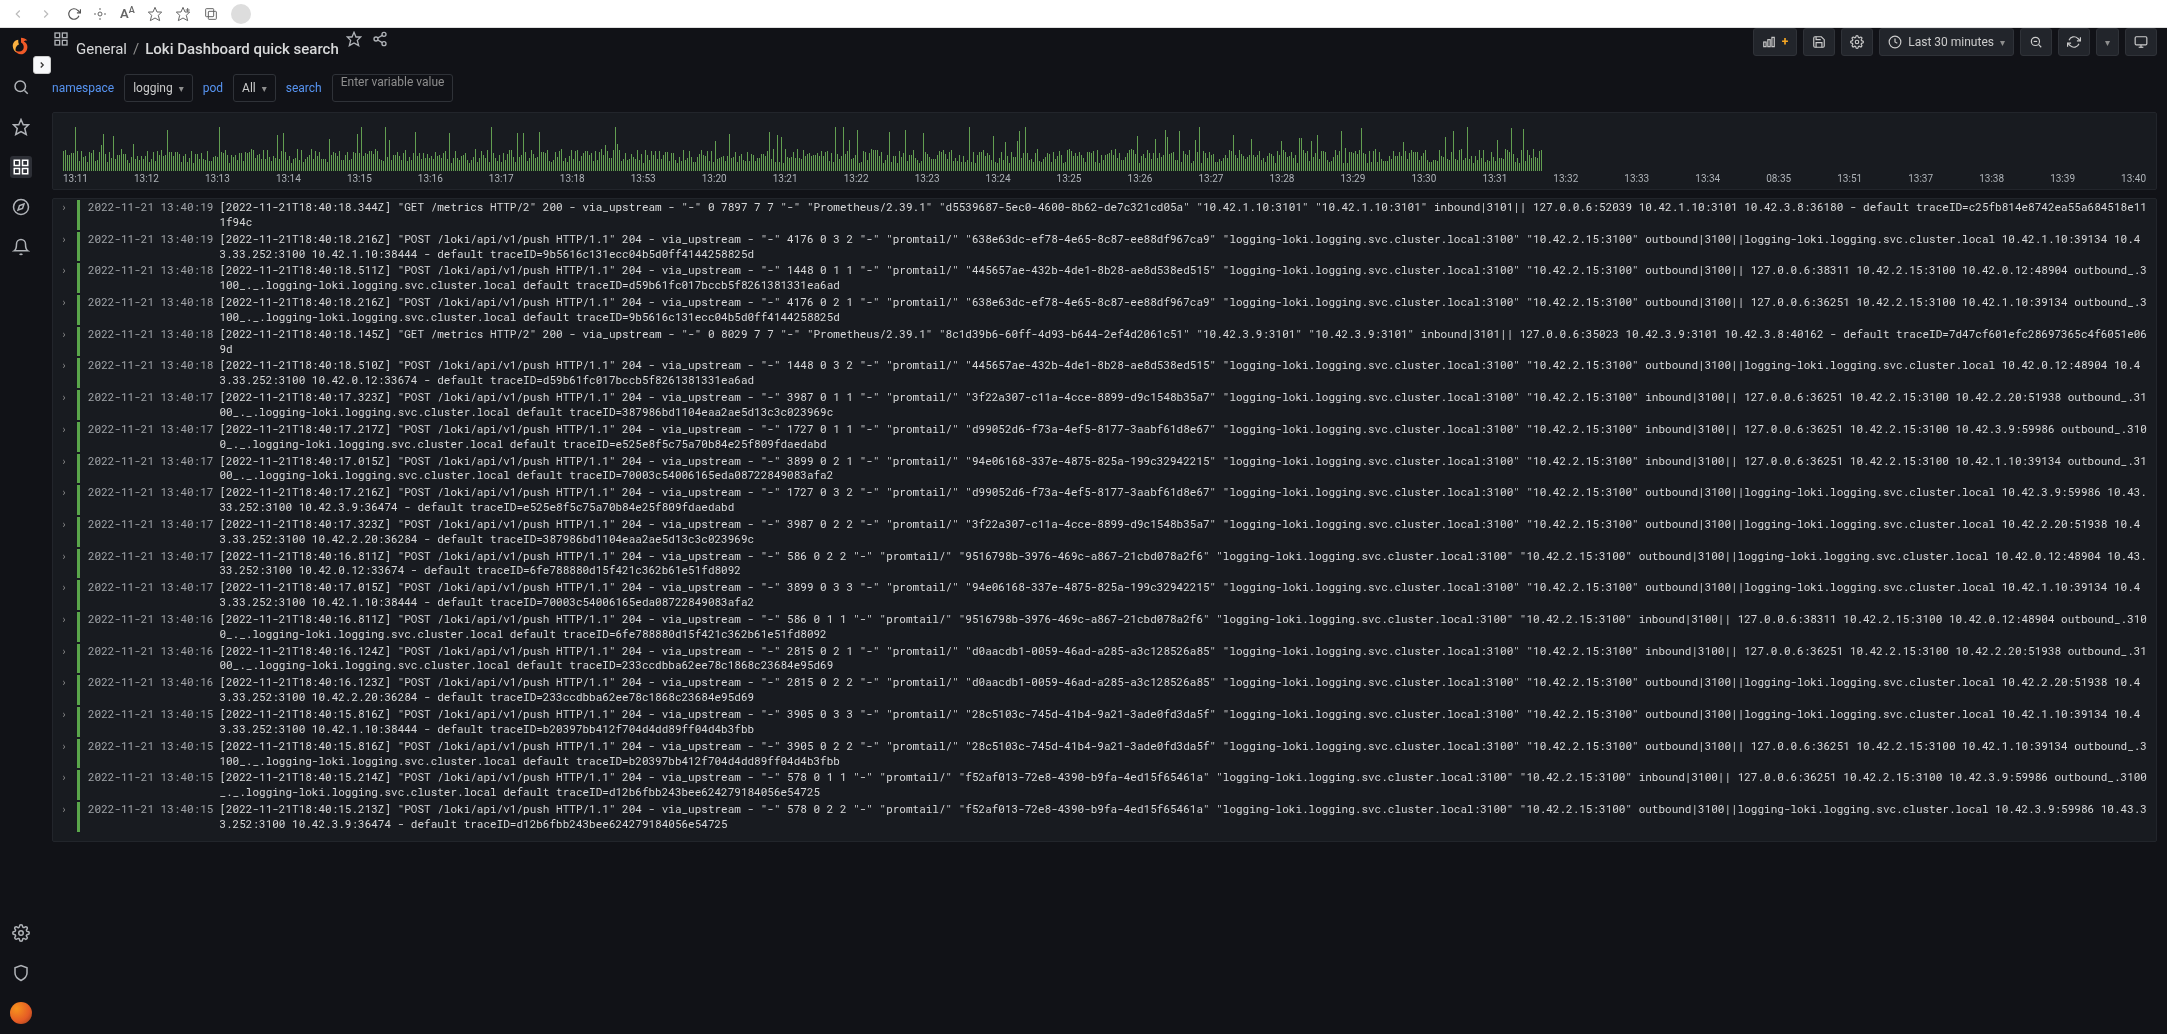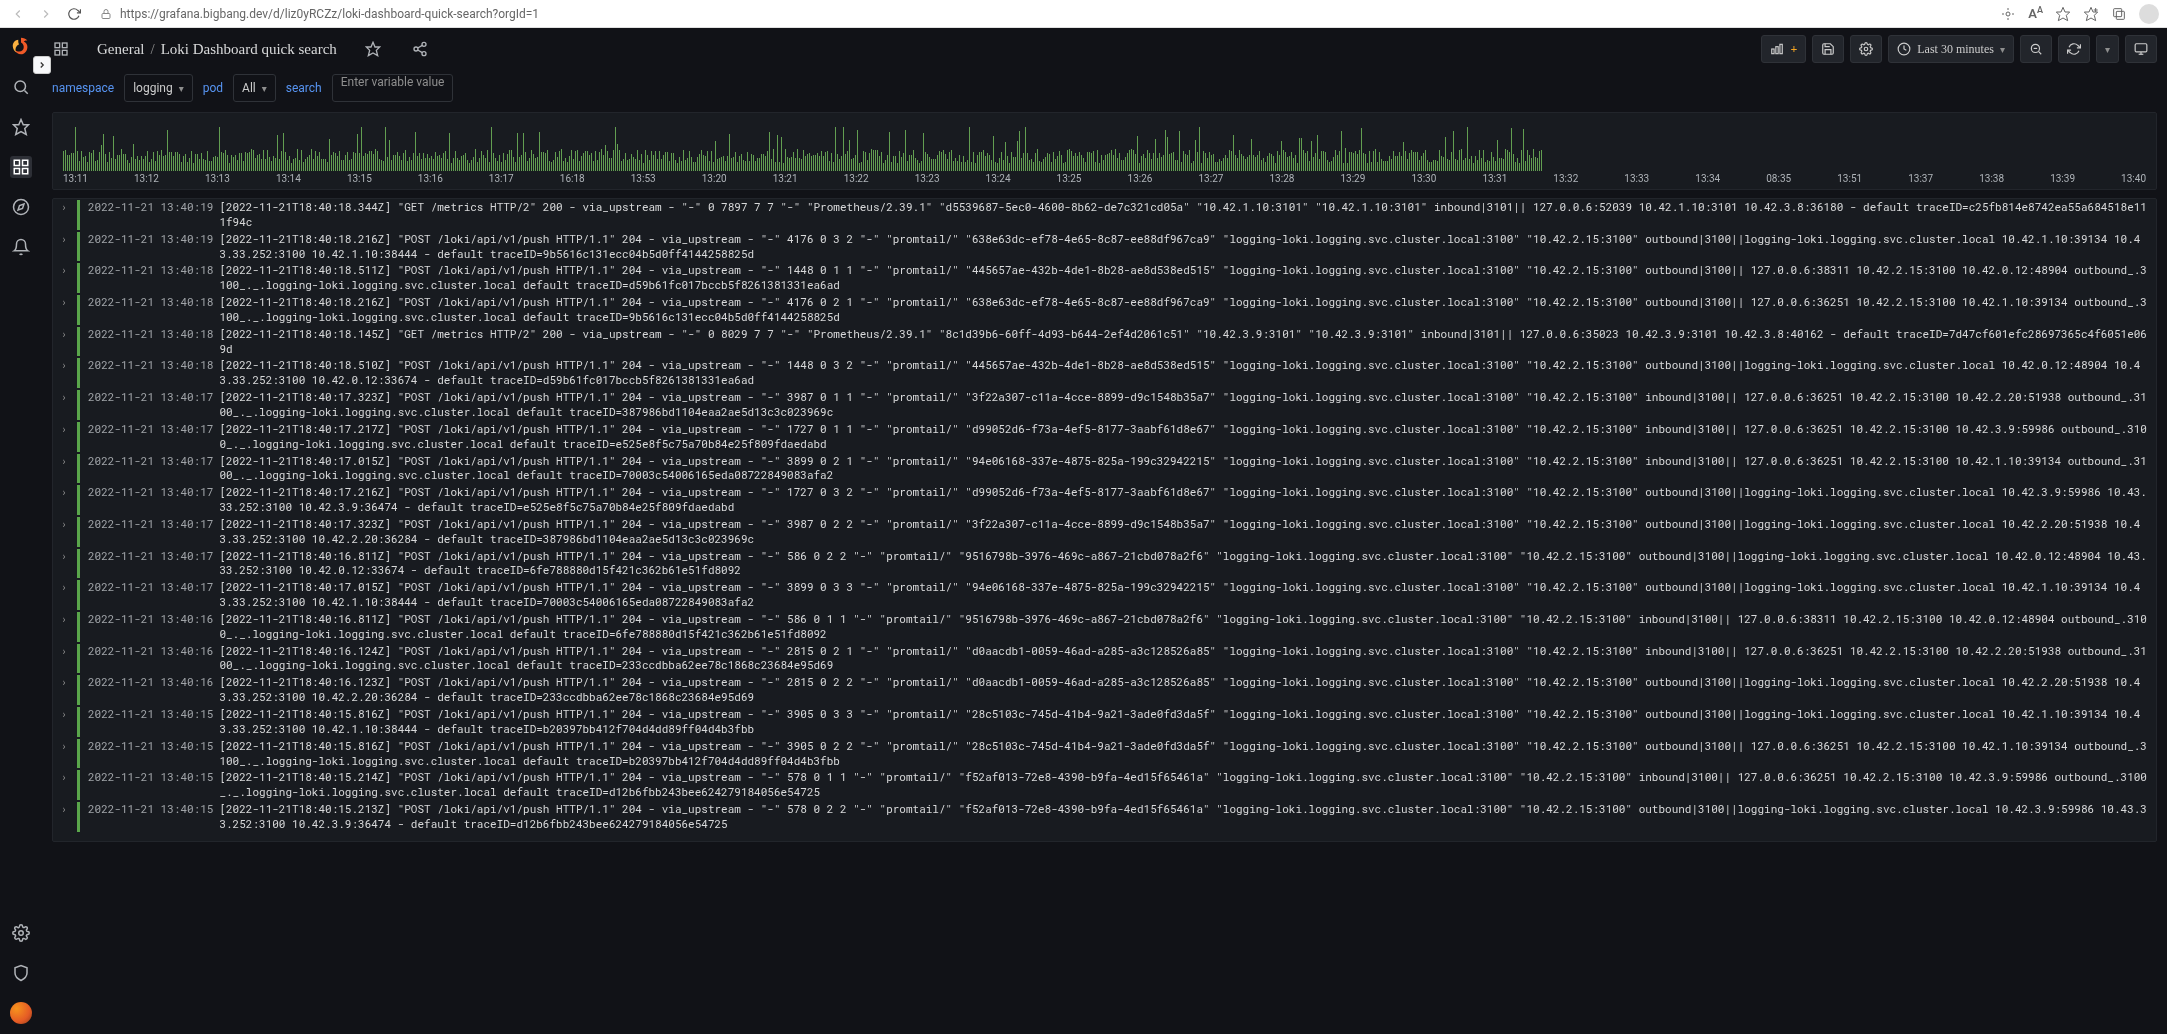--- a/index.html
+++ b/index.html
@@ -20,21 +20,21 @@
   .left-rail .logo { width:22px; height:22px; display:flex; align-items:center; justify-content:center; }
   .left-rail .rail-icon { width:22px; height:22px; display:flex; align-items:center; justify-content:center; color:#b0b3b8; border-radius:3px; }
   .left-rail .rail-icon.active { background:#2d2f36; color:#fff; }
   .left-rail .rail-pop { position:absolute; top:28px; right:-10px; width:18px; height:18px; background:#f7f8fa; color:#333; border-radius:3px; display:flex; align-items:center; justify-content:center; font-size:10px; border:1px solid #ccc;}
   .left-rail .bottom { margin-top:auto; display:flex; flex-direction:column; align-items:center; gap:18px; padding-bottom:10px;}
   .left-rail .user-av { width:22px; height:22px; border-radius:50%; background: radial-gradient(circle at 30% 30%, #F7941D 0%, #E55B25 60%, #8B3A1A 100%); }
 
   .main { flex:1; display:flex; flex-direction:column; background:#111217; min-width:0; }
 
   
-  .hdr { display:flex; align-items:center; height:42px; padding:0 10px 0 8px; color:#d8d9da; gap:25px; white-space:nowrap;font-family:Liberation Serif, serif; }
+  .hdr { display:flex; height:42px; padding:0 10px 0 8px; color:#d8d9da; gap:4px; white-space:nowrap; }
   .hdr .crumbs { display:flex; align-items:center; gap:6px; font-size:15px; }
   .hdr .crumbs .sep { color:#8e8e8e; }
   .hdr .title { font-weight:500; }
   .hdr .icon-sm { width:22px; height:22px; display:flex; align-items:center; justify-content:center; color:#b0b3b8; }
   .hdr .spacer { flex:1; }
   .hdr .btn { height:28px; padding:0 8px; background:#22252b; border:1px solid #2f3238; border-radius:3px; display:flex; align-items:center; gap:6px; color:#ccc; font-size:12px; }
   .hdr .btn .caret { font-size:10px; color:#8e8e8e; }
   .hdr .btn-group { display:flex; gap:6px; }
 
   
@@ -74,29 +74,20 @@
   <div class="nav-btn disabled">
     <svg width="14" height="14" viewBox="0 0 24 24" fill="none" stroke="currentColor" stroke-width="2">
         <path d="M9 6l6 6-6 6"></path>
       </svg>
   </div>
   <div class="nav-btn">
     <svg width="14" height="14" viewBox="0 0 24 24" fill="none" stroke="currentColor" stroke-width="2">
         <path d="M23 4v6h-6"></path>
         <path d="M20.49 15a9 9 0 1 1-2.12-9.36L23 10"></path>
       </svg>
-  </div>
-  <div class="url-wrap">
-    <span class="lock">
-      <svg width="12" height="12" viewBox="0 0 24 24" fill="none" stroke="currentColor" stroke-width="2">
-          <rect x="4" y="11" width="16" height="10" rx="2"></rect>
-          <path d="M8 11V7a4 4 0 0 1 8 0v4"></path>
-        </svg>
-    </span>
-    <span class="url">https://grafana.bigbang.dev/d/liz0yRCZz/loki-dashboard-quick-search?orgId=1</span>
   </div>
   <div class="right-icons">
     <span>
         <svg width="16" height="16" viewBox="0 0 24 24" fill="none" stroke="currentColor" stroke-width="1.5">
           <circle cx="12" cy="12" r="3"></circle>
           <path d="M3 12h3M18 12h3M12 3v3M12 18v3"></path>
         </svg>
       </span>
     <span style="font-weight:600;">A<span style="font-size:9px;vertical-align:super;">A</span></span>
     <span>
@@ -1032,21 +1023,21 @@
             <span style="height:21.3px"></span>
           </div>
         <div class="chart-xaxis" id="chart-xaxis">
             <span>13:11</span>
             <span>13:12</span>
             <span>13:13</span>
             <span>13:14</span>
             <span>13:15</span>
             <span>13:16</span>
             <span>13:17</span>
-            <span>16:18</span>
+            <span>13:18</span>
             <span>13:53</span>
             <span>13:20</span>
             <span>13:21</span>
             <span>13:22</span>
             <span>13:23</span>
             <span>13:24</span>
             <span>13:25</span>
             <span>13:26</span>
             <span>13:27</span>
             <span>13:28</span>

